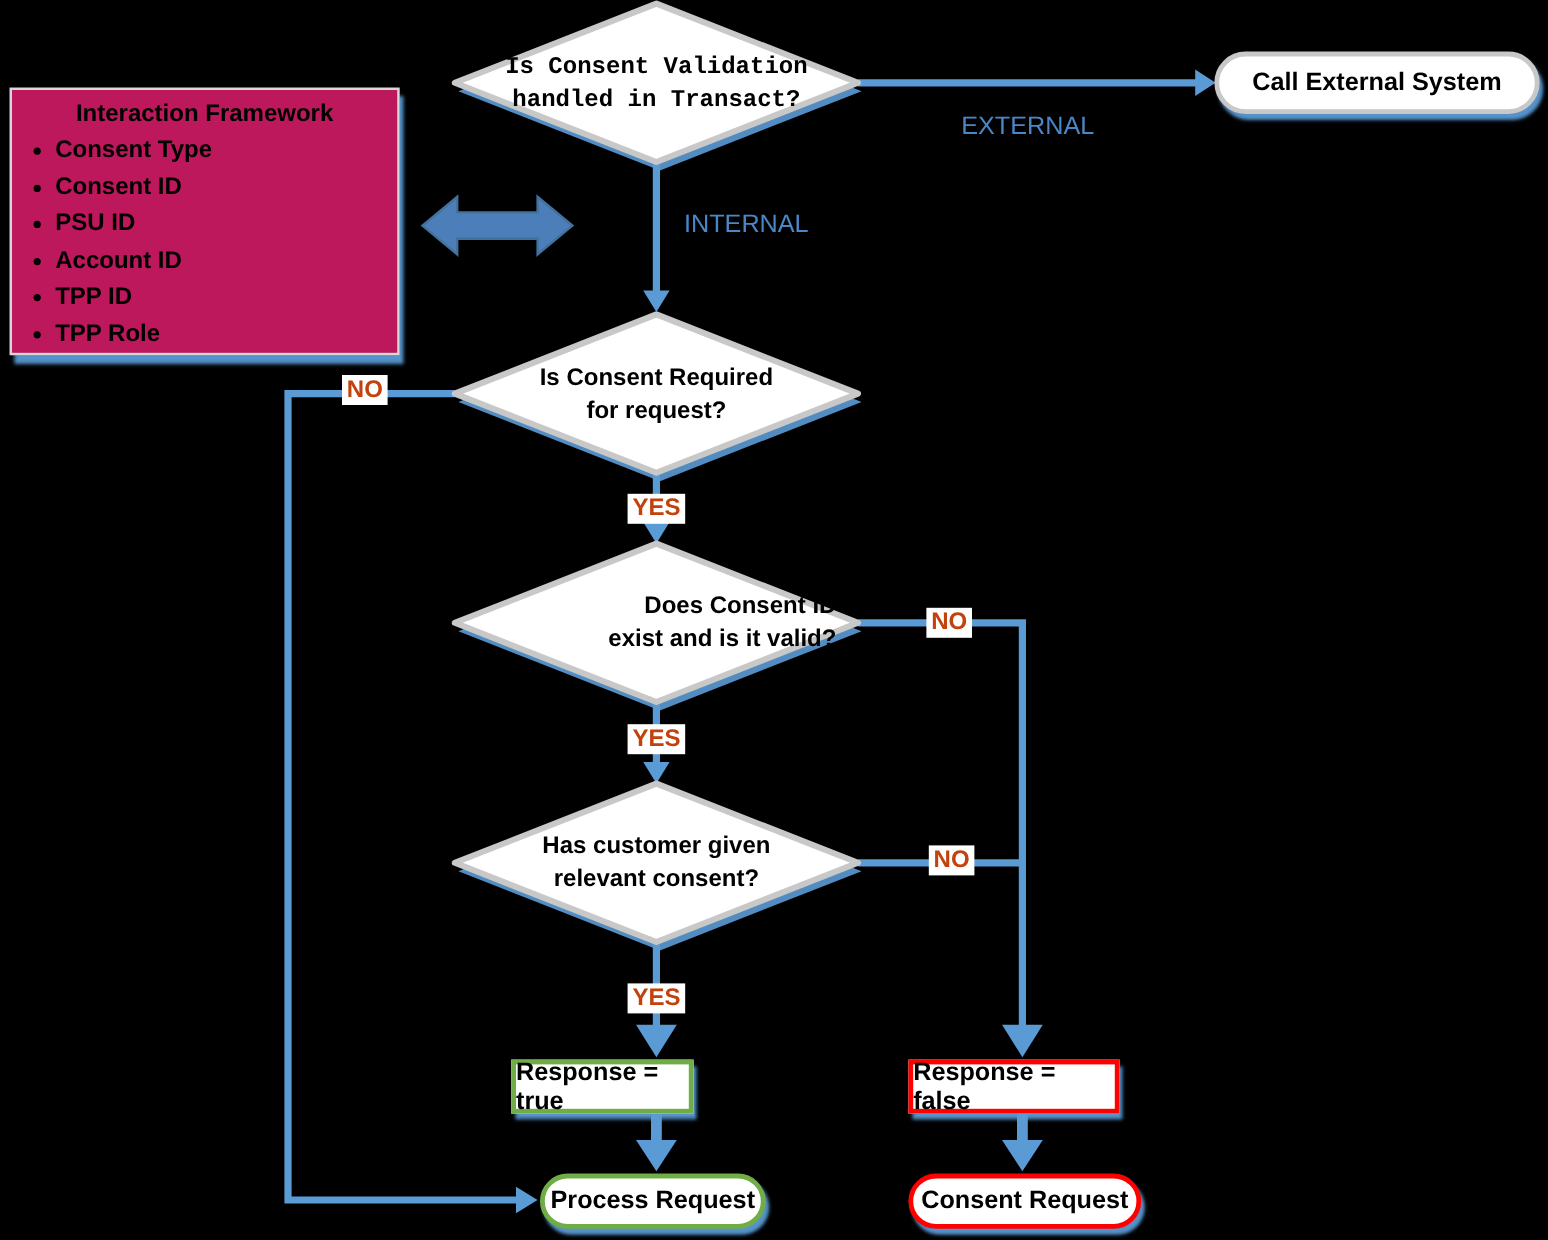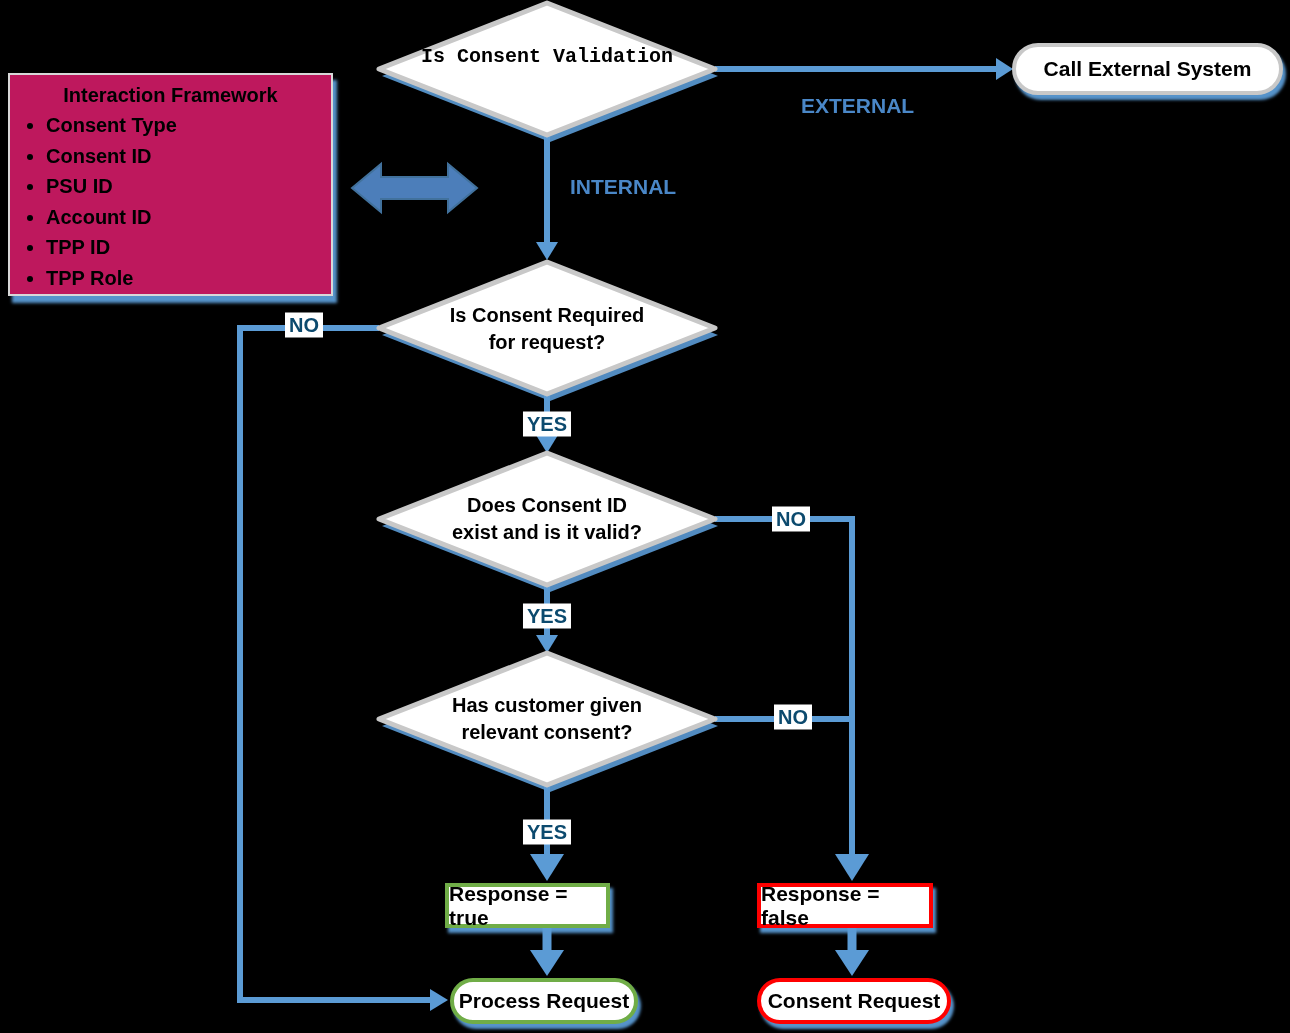--- a/index.html
+++ b/index.html
@@ -18,36 +18,36 @@
   }
   .framework-box{
     left:8px;top:73px;width:325px;height:223px;
     border:2px solid #d8d8d8;background:#be185d;color:#000;
     box-shadow:4px 7px 3px rgba(91,155,213,0.95);
   }
   .framework-title{font-weight:bold;font-size:20px;text-align:center;margin-top:9px;}
   .framework-list{margin:7px 0 0 14px;padding:0 0 0 22px;font-weight:bold;font-size:20px;}
   .framework-list li{margin-bottom:7.5px;}
   .pill-external{left:1012px;top:43px;width:271px;height:52px;border:4px solid #c8c8c8;border-radius:27px;font-size:21px;}
-  .box-true{left:445px;top:883px;width:165px;height:45px;border:4px solid #70AD47;font-size:21px;}
+  .box-true{left:426px;top:883px;width:152px;height:45px;border:4px solid #70AD47;font-size:21px;}
   .box-false{left:757px;top:883px;width:176px;height:45px;border:4px solid #FF0000;font-size:21px;}
   .pill-process{left:450px;top:978px;width:188px;height:46px;border:4px solid #70AD47;border-radius:24px;font-size:21px;}
   .pill-reject{left:757px;top:978px;width:194px;height:46px;border:4px solid #FF0000;border-radius:24px;font-size:21px;}
   
   .dtext{
     position:absolute;left:397px;width:300px;text-align:center;
     font-weight:bold;font-size:20px;line-height:27px;color:#000;
   }
-  .dtext-1{top:43px;font-family:Liberation Mono, monospace;} .dtext-2{top:302px;} .dtext-3{top:492px;} .dtext-4{top:692px;}
+  .dtext-1{top:43px;font-family:Liberation Mono, monospace;} .dtext-2{top:302px;} .dtext-3{top:492px;text-align:right;} .dtext-4{top:692px;}
   
-  .branch-blue{position:absolute;color:#4A87C7;font-size:21px;font-weight:bold;}
+  .branch-blue{position:absolute;color:#4A87C7;font-size:21px;font-weight:normal;}
   .lbl-external{left:801px;top:94px;}
   .lbl-internal{left:570px;top:175px;}
   .yn{
-    position:absolute;background:#fff;color:#0c4a6e;font-weight:bold;font-size:20px;
+    position:absolute;background:#fff;color:#c2410c;font-weight:bold;font-size:20px;
     padding:1px 4px 2px 4px;transform:translate(-50%,-50%);line-height:22px;
   }
 </style>
 </head>
 <body>
 
 <div id="stage">
 
   <svg id="connectors" width="1290" height="1033" viewBox="0 0 1290 1033">
     <g stroke="#5B9BD5" stroke-width="6" fill="none">
@@ -109,20 +109,21 @@
       <li>Consent ID</li>
       <li>PSU ID</li>
       <li>Account ID</li>
       <li>TPP ID</li>
       <li>TPP Role</li>
     </ul>
   </div>
 
   <div class="dtext dtext-1">
     <div>Is Consent Validation</div>
+    <div>handled in Transact?</div>
   </div>
   <div class="dtext dtext-2">
     <div>Is Consent Required</div>
     <div>for request?</div>
   </div>
   <div class="dtext dtext-3">
     <div>Does Consent ID</div>
     <div>exist and is it valid?</div>
   </div>
   <div class="dtext dtext-4">

